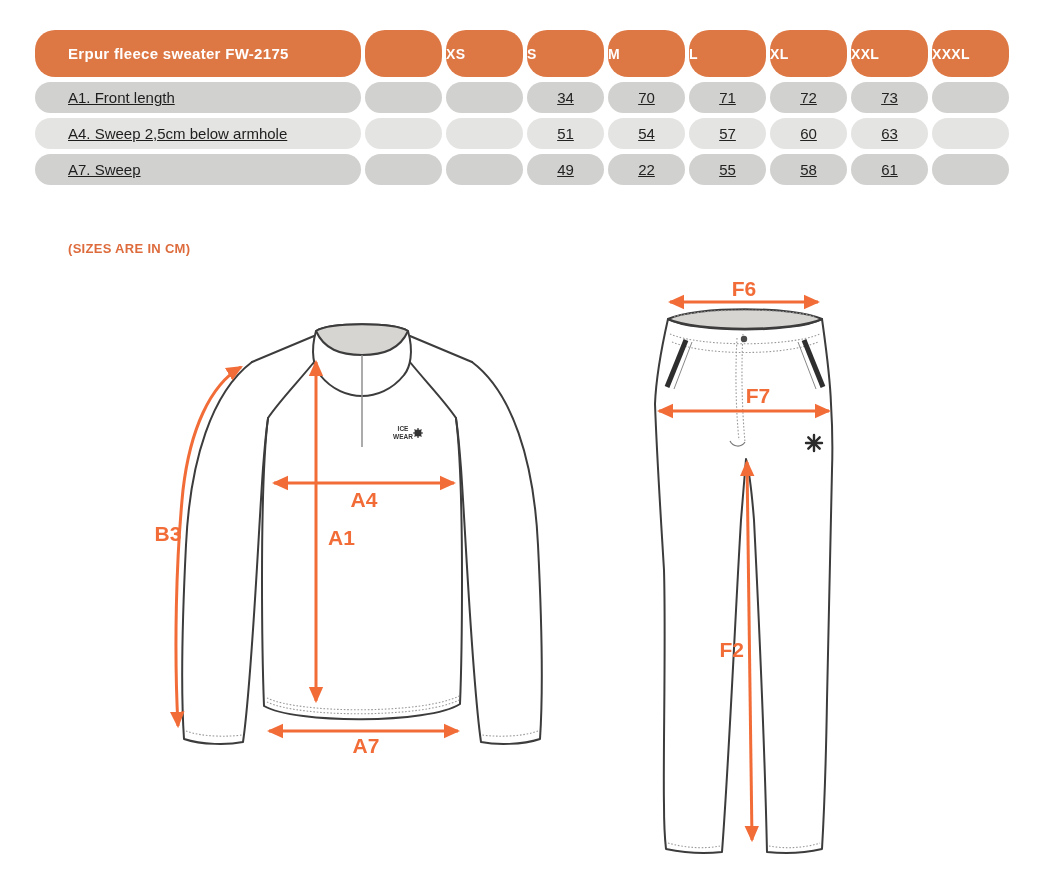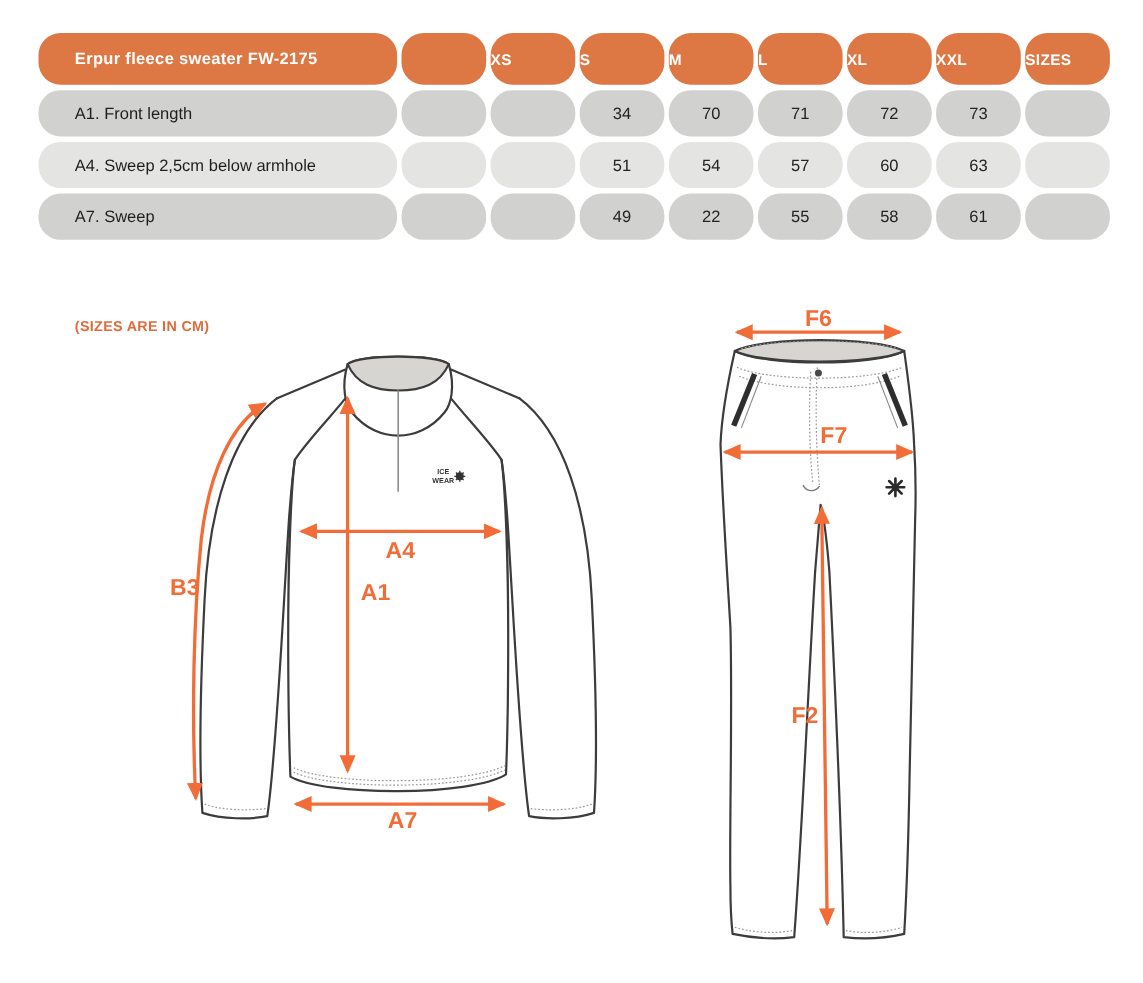--- a/index.html
+++ b/index.html
@@ -15,31 +15,31 @@
   }
   .size-table th,.size-table td{padding:0;vertical-align:middle;border-radius:20px;}
   .size-table th{
     background:#DD7845;color:#ffffff;height:47px;
     font-size:14px;font-weight:bold;text-align:left;letter-spacing:.3px;
   }
   .size-table th.c-title{
     text-align:left;padding-left:33px;font-size:15px;
   }
   .size-table td{
-    height:42px;text-align:center;font-size:15px;color:#232323;
+    height:31px;text-align:center;font-size:15px;color:#232323;text-decoration:underline;
   }
   .size-table td.c-label{
     text-align:left;padding-left:33px;font-size:15px;color:#1e1e1e;
   }
   .size-table tr.r-dark td{background:#D1D1D0;}
   .size-table tr.r-light td{background:#E4E4E3;}
   
   .cm-note{
     position:absolute;left:68px;top:241px;
-    color:#DD6B3C;font-size:13px;font-weight:bold;letter-spacing:.3px;margin-top:48px;
+    color:#DD6B3C;font-size:13px;font-weight:bold;letter-spacing:.3px;
   }
   
   svg.diagrams{position:absolute;left:0;top:270px;}
   .garment{stroke:#3C3C3C;stroke-width:2;fill:none;stroke-linejoin:round;stroke-linecap:round;}
   .garment-fill{stroke:#3C3C3C;stroke-width:2;fill:#ffffff;stroke-linejoin:round;}
   .gray-fill{stroke:#3C3C3C;stroke-width:2;fill:#D7D5D2;stroke-linejoin:round;}
   .finestitch{stroke:#9a9a9a;stroke-width:1.1;fill:none;stroke-dasharray:1.6 1.8;}
   .arrow{stroke:#F26C38;stroke-width:3;fill:none;}
   .arrow-label{fill:#F26C38;font-size:21px;font-weight:bold;font-family:"Liberation Sans",sans-serif;}
   .logo-text{fill:#333;font-size:6.5px;font-weight:bold;font-family:"Liberation Sans",sans-serif;}
@@ -63,21 +63,21 @@
   <tbody>
       <tr>
     <th class="c-title">Erpur fleece sweater FW-2175</th>
     <th></th>
     <th>XS</th>
     <th>S</th>
     <th>M</th>
     <th>L</th>
     <th>XL</th>
     <th>XXL</th>
-    <th>SIZES</th>
+    <th>XXXL</th>
   </tr>
   <tr class="r-dark">
     <td class="c-label">A1. Front length</td>
     <td></td>
     <td></td>
     <td>34</td>
     <td>70</td>
     <td>71</td>
     <td>72</td>
     <td>73</td>

